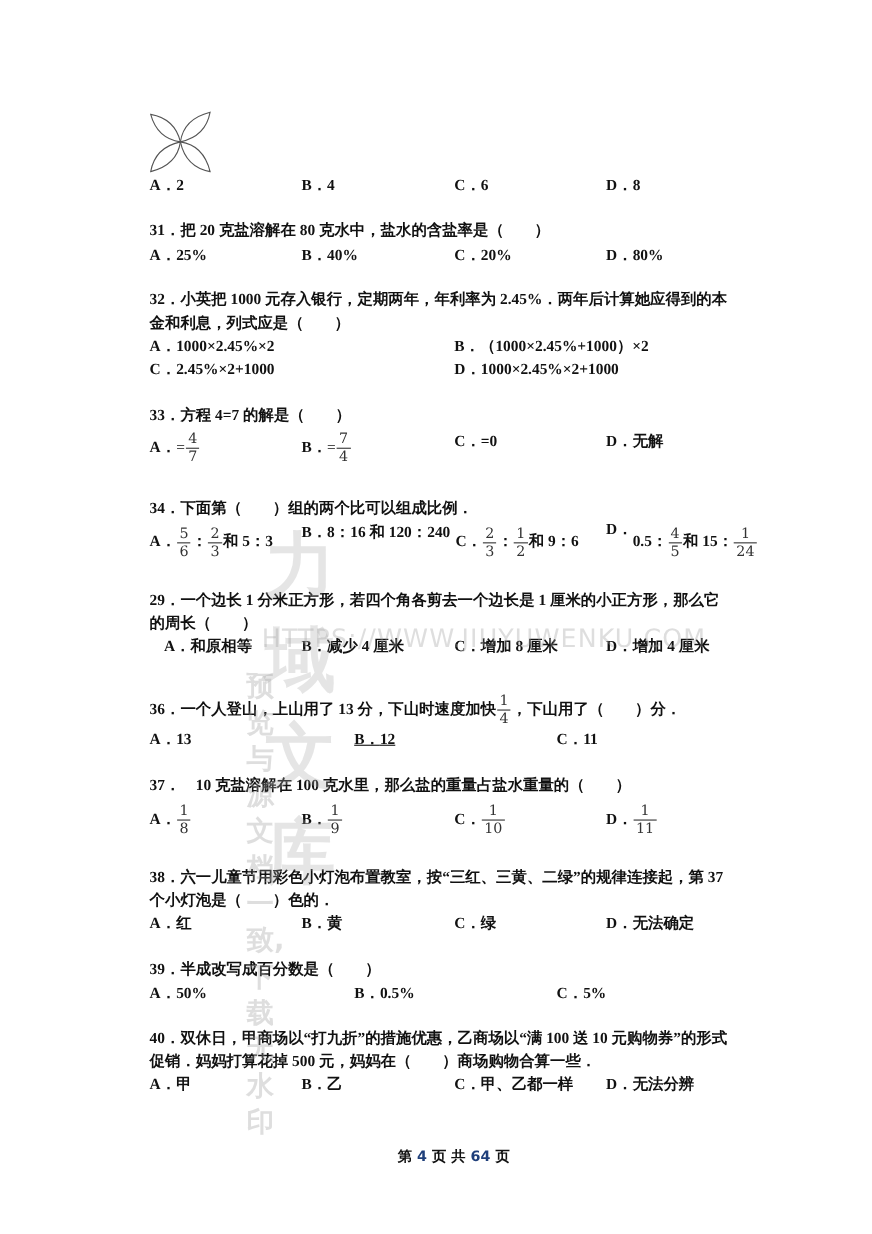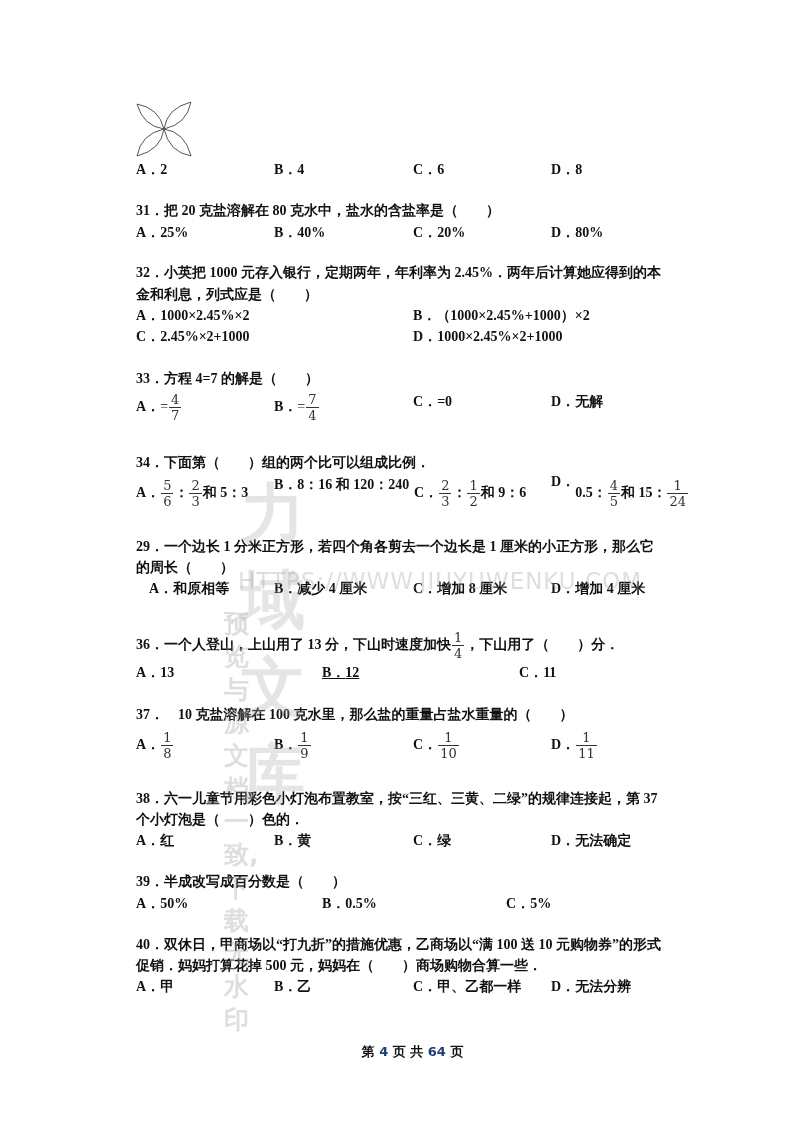--- a/index.html
+++ b/index.html
@@ -80,21 +80,21 @@
   <div class="opt" style="left:120px; top:579px;margin-left:13px;"><span>A．</span><span>和原相等</span></div>
   <div class="opt" style="left:258px; top:579px;"><span>B．</span><span>减少 4 厘米</span></div>
   <div class="opt" style="left:397px; top:579px;"><span>C．</span><span>增加 8 厘米</span></div>
   <div class="opt" style="left:535px; top:579px;"><span>D．</span><span>增加 4 厘米</span></div>
 
   <div class="q-stem" style="top:630px;">
     <span>36．一个人登山，上山用了 13 分，下山时速度加快</span><span class="frac"><span class="n">1</span><span class="d">4</span></span><span>，下山用了（　　）分．</span>
   </div>
   <div class="opt" style="left:120px; top:663px;"><span>A．</span><span>13</span></div>
   <div class="opt" style="left:306px; top:663px;text-decoration:underline;"><span>B．</span><span>12</span></div>
-  <div class="opt" style="left:490px; top:663px;margin-left:13px;"><span>C．</span><span>11</span></div>
+  <div class="opt" style="left:490px; top:663px;"><span>C．</span><span>11</span></div>
 
   <div class="q-stem" style="top:705px;">37．　10 克盐溶解在 100 克水里，那么盐的重量占盐水重量的（　　）</div>
   <div class="opt" style="left:120px; top:730px;"><span>A．</span><span class="frac"><span class="n">1</span><span class="d">8</span></span></div>
   <div class="opt" style="left:258px; top:730px;"><span>B．</span><span class="frac"><span class="n">1</span><span class="d">9</span></span></div>
   <div class="opt" style="left:397px; top:730px;"><span>C．</span><span class="frac"><span class="n">1</span><span class="d">10</span></span></div>
   <div class="opt" style="left:535px; top:730px;"><span>D．</span><span class="frac"><span class="n">1</span><span class="d">11</span></span></div>
 
   <div class="q-stem" style="top:789px;">38．六一儿童节用彩色小灯泡布置教室，按“三红、三黄、二绿”的规律连接起，第 37</div>
   <div class="q-stem" style="top:810px;">个小灯泡是（　　）色的．</div>
   <div class="opt" style="left:120px; top:831px;"><span>A．</span><span>红</span></div>

